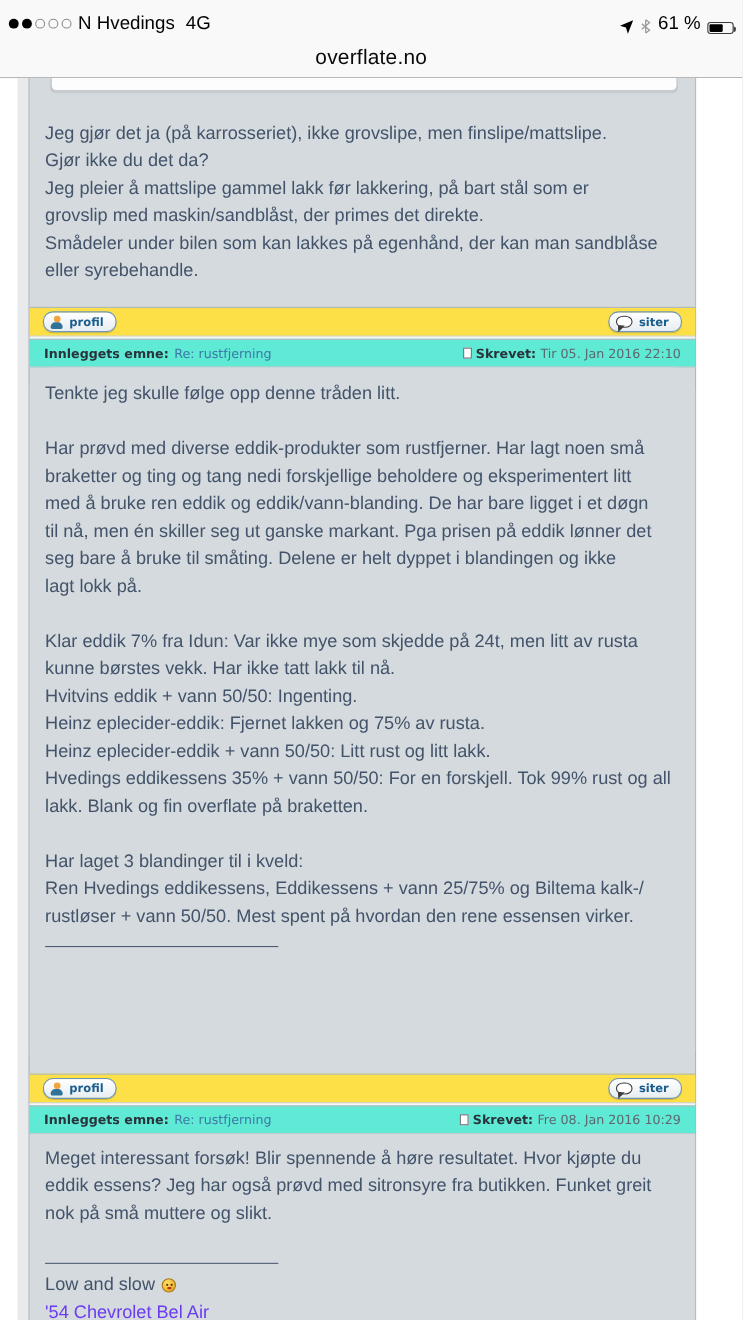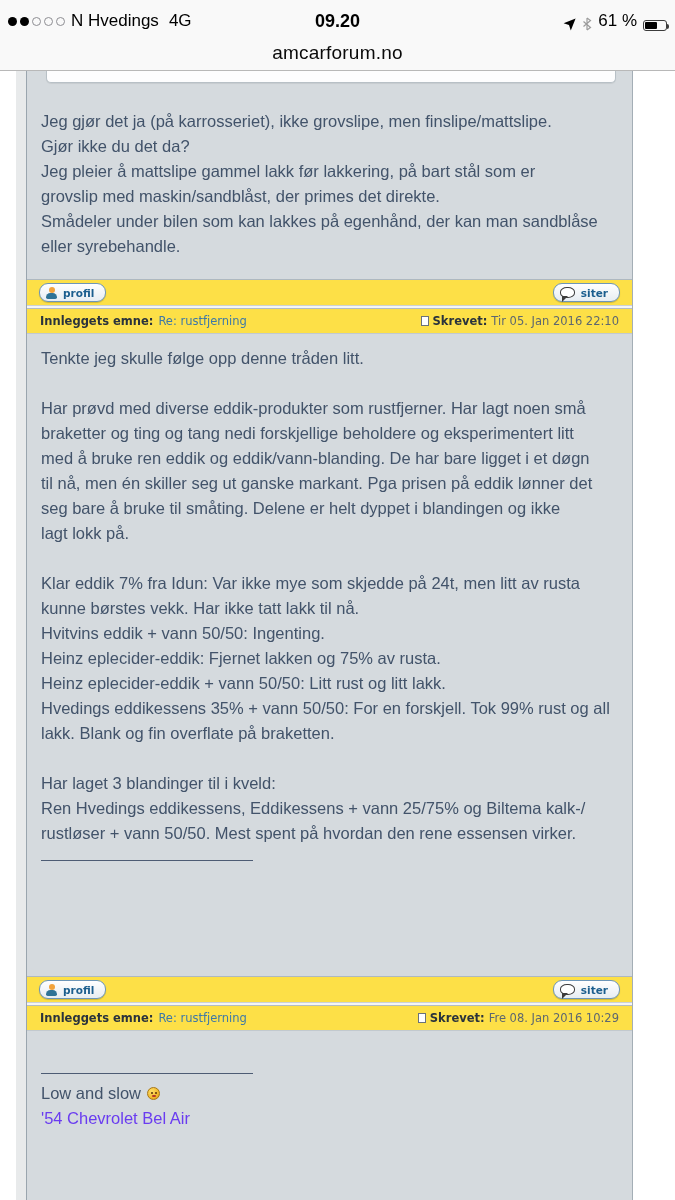--- a/index.html
+++ b/index.html
@@ -36,21 +36,21 @@
   .action-row{height:27px;box-sizing:border-box;background:#fde047;border-top:1px solid #aeb8c0;border-bottom:1px solid #ccd1d5;display:flex;align-items:center;justify-content:space-between;padding:0 12px;}
   .gap{height:2px;background:#f4f5f6;}
 
   .btn{display:inline-flex;align-items:center;gap:6px;height:17px;padding:0 11px 0 6px;border:1px solid #6d96b8;border-radius:9px;background:linear-gradient(#ffffff,#e7edf2);box-shadow:0 1px 1px rgba(0,0,0,.18);font-family:"DejaVu Sans",sans-serif;font-size:10.5px;font-weight:bold;color:#1b5e8e;cursor:pointer;}
   .user-icon{width:11px;height:12px;position:relative;display:inline-block;}
   .user-icon::before{content:"";position:absolute;top:0;left:2.5px;width:6px;height:6px;background:#f2a33c;border-radius:50%;}
   .user-icon::after{content:"";position:absolute;bottom:0;left:0;width:11px;height:6px;background:#2f7396;border-radius:5px 5px 2px 2px;}
   .quote-icon{width:13px;height:9px;border:1.5px solid #3c3c3c;border-radius:7px/5px;position:relative;display:inline-block;background:#fff;box-sizing:content-box;}
   .quote-icon::after{content:"";position:absolute;left:1px;bottom:-5px;border:3px solid transparent;border-top-color:#3c3c3c;border-left-color:#3c3c3c;}
 
-  .post-header{height:26px;box-sizing:border-box;background:#fde047;border-top:1px solid #b3bcc3;border-bottom:1px solid #c2c9ce;display:flex;align-items:center;justify-content:space-between;padding:0 13px;font-family:"DejaVu Sans",sans-serif;font-size:11.5px;}
+  .post-header{height:26px;box-sizing:border-box;background:#5eead4;border-top:1px solid #b3bcc3;border-bottom:1px solid #c2c9ce;display:flex;align-items:center;justify-content:space-between;padding:0 13px;font-family:"DejaVu Sans",sans-serif;font-size:11.5px;}
   .topic-label{font-weight:bold;color:#2a333c;margin-right:5px;}
   .topic-link{color:#3d78a8;text-decoration:none;cursor:pointer;}
   .written{display:flex;align-items:center;gap:4px;color:#5d6770;}
   .page-icon{width:8px;height:10px;border:1px solid #6a727a;background:#fff;display:inline-block;box-sizing:border-box;}
   .written-label{font-weight:bold;color:#2a333c;}
 
   .post-body{background:#d5dade;box-sizing:border-box;padding:12px 14px 0 14px;}
   .body2{height:642px;border-radius:21px;}
   .body3{flex:1;overflow:hidden;padding-top:10px;}
   .sig-divider{width:212px;height:1px;background:#4d5c74;margin:14px 0 7px 0;}
@@ -71,40 +71,39 @@
   <div class="status">
     <span class="dots">
       <span class="dot filled"></span>
         <span class="dot filled"></span>
         <span class="dot hollow"></span>
         <span class="dot hollow"></span>
         <span class="dot hollow"></span>
     </span>
     <span class="carrier">N Hvedings</span>
     <span class="network">4G</span>
-    <span class="time">09.20</span>
     <span class="status-right">
       <span>
         <svg width="13" height="13" viewBox="0 0 13 13">
             <path d="M12.6 0.4 L0.6 5.3 L6.0 7.1 L7.8 12.6 Z" fill="#000"></path>
           </svg>
       </span>
       <span>
         <svg width="10" height="14" viewBox="0 0 10 14">
             <path d="M5 1 L5 13 M5 1 L8.5 3.5 L1.5 9.5 M1.5 4.5 L8.5 10.5 L5 13" stroke="#9b9b9b" stroke-width="1.2" fill="none"></path>
           </svg>
       </span>
       <span>61 %</span>
       <span class="battery">
         <span class="fill" style="width:61%"></span>
           <span class="nub"></span>
       </span>
     </span>
   </div>
-  <div class="url-title">amcarforum.no</div>
+  <div class="url-title">overflate.no</div>
 </div>
 
 <div class="page">
   <div class="gutter"></div>
 
   <div class="forum">
 
     <div class="postfrag1">
       <div class="sliver"></div>
       <div class="post-text">Jeg gjør det ja (på karrosseriet), ikke grovslipe, men finslipe/mattslipe.
@@ -181,20 +180,23 @@
         <span class="topic-label">Innleggets emne:</span><span class="topic-link">Re: rustfjerning</span>
       </span>
       <span class="written">
         <span class="page-icon"></span>
         <span class="written-label">Skrevet:</span>
         <span>Fre 08. Jan 2016 10:29</span>
       </span>
     </div>
 
     <div class="post-body body3">
+      <div class="post-text">Meget interessant forsøk! Blir spennende å høre resultatet. Hvor kjøpte du
+eddik essens? Jeg har også prøvd med sitronsyre fra butikken. Funket greit
+nok på små muttere og slikt.</div>
       <div class="sig-divider"></div>
       <div class="sig-line">
         <span>Low and slow</span>
         <span class="smiley"></span>
       </div>
       <div class="car-link">'54 Chevrolet Bel Air</div>
     </div>
 
   </div>
 

